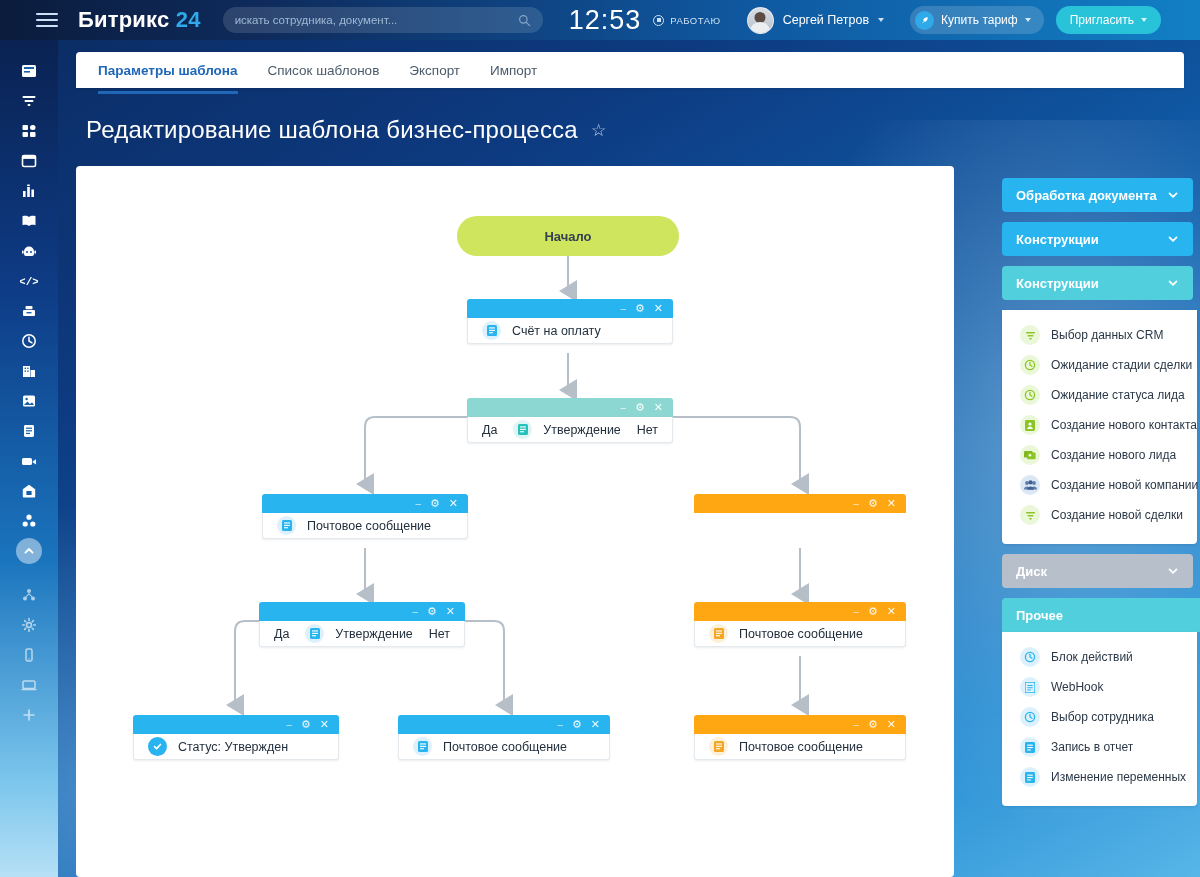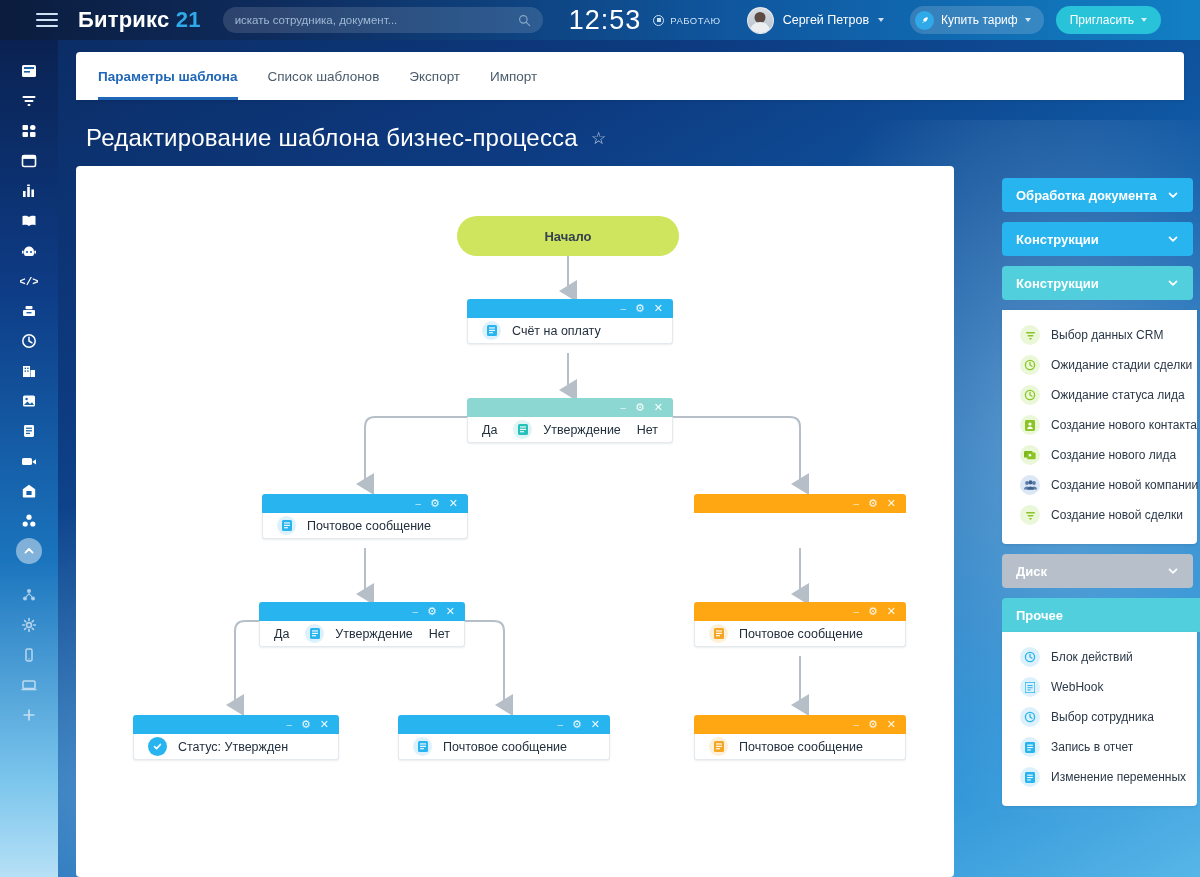--- a/index.html
+++ b/index.html
@@ -84,38 +84,38 @@
   .rail .ri svg { display:block; }
   .rail .ri.sel { position:relative; }
   .rail .ri.sel::before {
     content:""; position:absolute; left:50%; top:50%; transform:translate(-50%,-50%);
     width:26px; height:26px; border-radius:50%; background:rgba(255,255,255,.45);
   }
   .rail .gap { height:14px; }
 
   
   .tabs {
-    position:absolute; left:76px; top:52px; width:1108px; height:48px;
+    position:absolute; left:76px; top:52px; width:1108px; height:36px;
     background:#fff; border-radius:4px 4px 0 0;
     display:flex; align-items:center; padding-left:22px; z-index:20;
     box-shadow:0 1px 3px rgba(0,0,0,.10);
   }
   .tab {
     font-size:13.5px; color:#4a5b6b; margin-right:30px; cursor:pointer;
     height:48px; display:flex; align-items:center; gap:6px; position:relative;
   }
   .tab.active { color:#2067b8; font-weight:bold; }
   .tab.active::after {
     content:""; position:absolute; left:0; right:0; bottom:0; height:3px; background:#2067b8;
   }
   .tab .dc { width:0;height:0;border-left:3.5px solid transparent;border-right:3.5px solid transparent;border-top:4px solid #9aa9b7; margin-top:2px;}
 
   
   .ptitle {
-    position:absolute; left:86px; top:124px; z-index:20;
+    position:absolute; left:86px; top:116px; z-index:20;
     display:flex; align-items:center; gap:13px;
   }
   .ptitle h1 { font-size:24px; font-weight:normal; color:#ffffff; letter-spacing:.2px; }
   .star { font-size:17px; color:rgba(255,255,255,.75); cursor:pointer; line-height:1;}
 
   
   .canvas {
     position:absolute; left:76px; top:166px; width:878px; height:711px;
     background:#fff; border-radius:4px; overflow:hidden; z-index:15;
   }
@@ -176,21 +176,21 @@
   <div class="wash2"></div>
 
   <div class="topbar">
     <div class="burger">
         <i></i>
         <i></i>
         <i></i>
       </div>
     <div class="logo">
       <span>Битрикс</span>
-      <span class="num">21</span>
+      <span class="num">24</span>
     </div>
     <div class="search">
       <input placeholder="искать сотрудника, документ..." style="">
       <svg class="mag" viewBox="0 0 16 16">
         <circle cx="6.6" cy="6.6" r="4.6" fill="none" stroke="#a9c2da" stroke-width="1.4"></circle>
         <line x1="10.2" y1="10.2" x2="14.4" y2="14.4" stroke="#a9c2da" stroke-width="1.4" stroke-linecap="round"></line>
       </svg>
     </div>
     <div class="clock">12:53</div>
     <div class="status">

